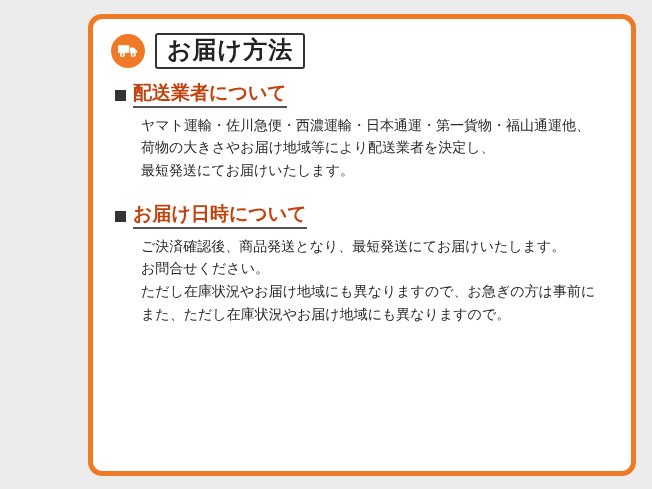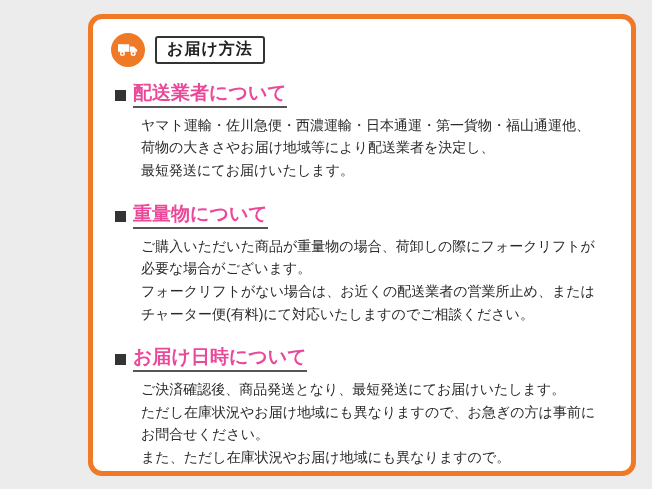--- a/index.html
+++ b/index.html
@@ -50,21 +50,21 @@
     flex: none;
   }
   .truck-badge svg { display: block; }
   .title-box {
     border: 2px solid #333333;
     border-radius: 3px;
     padding: 2px 10px 4px 10px;
     background: #ffffff;
   }
   .title-text {
-    font-size: 16px;
+    font-size: 24px;
     font-weight: bold;
     color: #222222;
     letter-spacing: 1px;
     line-height: 1.1;
     white-space: nowrap;
   }
   .content {
     position: absolute;
     left: 22px;
     top: 62px;
@@ -80,21 +80,21 @@
   .sq {
     width: 11px;
     height: 11px;
     background: #333333;
     margin-bottom: 7px;
     flex: none;
   }
   .section-title {
     font-size: 19px;
     font-weight: bold;
-    color: #ec4899;
+    color: #c2410c;
     border-bottom: 2px solid #555555;
     padding-bottom: 1px;
     line-height: 1.25;
     white-space: nowrap;
   }
   .body-lines {
     margin-left: 26px;
   }
   .line {
     font-size: 14px;
@@ -134,41 +134,29 @@
           <span class="sq"></span>
           <span class="section-title">配送業者について</span>
         </div>
         <div class="body-lines">
           <div class="line">ヤマト運輸・佐川急便・西濃運輸・日本通運・第一貨物・福山通運他、</div>
           <div class="line">荷物の大きさやお届け地域等により配送業者を決定し、</div>
           <div class="line">最短発送にてお届けいたします。</div>
         </div>
       </div>
 
-      <div class="section sec-gap-2">
-        <div class="section-head">
-          <span class="sq"></span>
-          <span class="section-title">重量物について</span>
-        </div>
-        <div class="body-lines">
-          <div class="line">ご購入いただいた商品が重量物の場合、荷卸しの際にフォークリフトが</div>
-          <div class="line">必要な場合がございます。</div>
-          <div class="line">フォークリフトがない場合は、お近くの配送業者の営業所止め、または</div>
-          <div class="line">チャーター便(有料)にて対応いたしますのでご相談ください。</div>
-        </div>
-      </div>
 
       <div class="section">
         <div class="section-head">
           <span class="sq"></span>
           <span class="section-title">お届け日時について</span>
         </div>
         <div class="body-lines">
           <div class="line">ご決済確認後、商品発送となり、最短発送にてお届けいたします。</div>
+          <div class="line">お問合せください。</div>
           <div class="line">ただし在庫状況やお届け地域にも異なりますので、お急ぎの方は事前に</div>
-          <div class="line">お問合せください。</div>
           <div class="line">また、ただし在庫状況やお届け地域にも異なりますので。</div>
         </div>
       </div>
 
     </div>
   </div>
 </div>
 
 </body></html>

